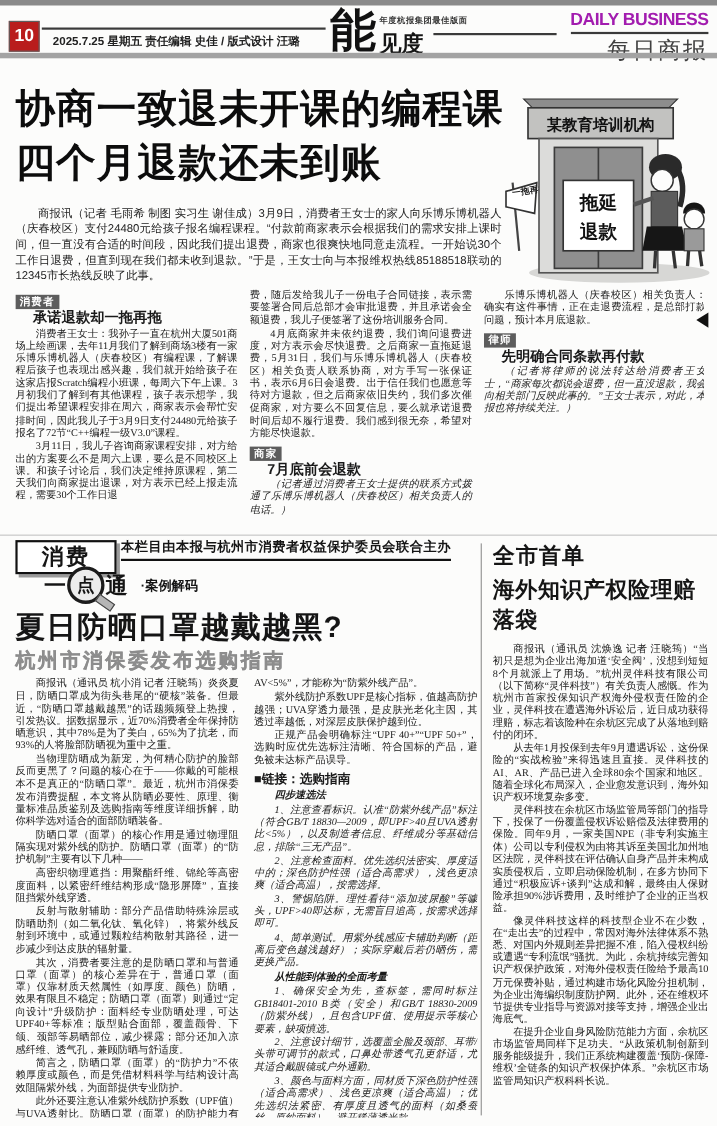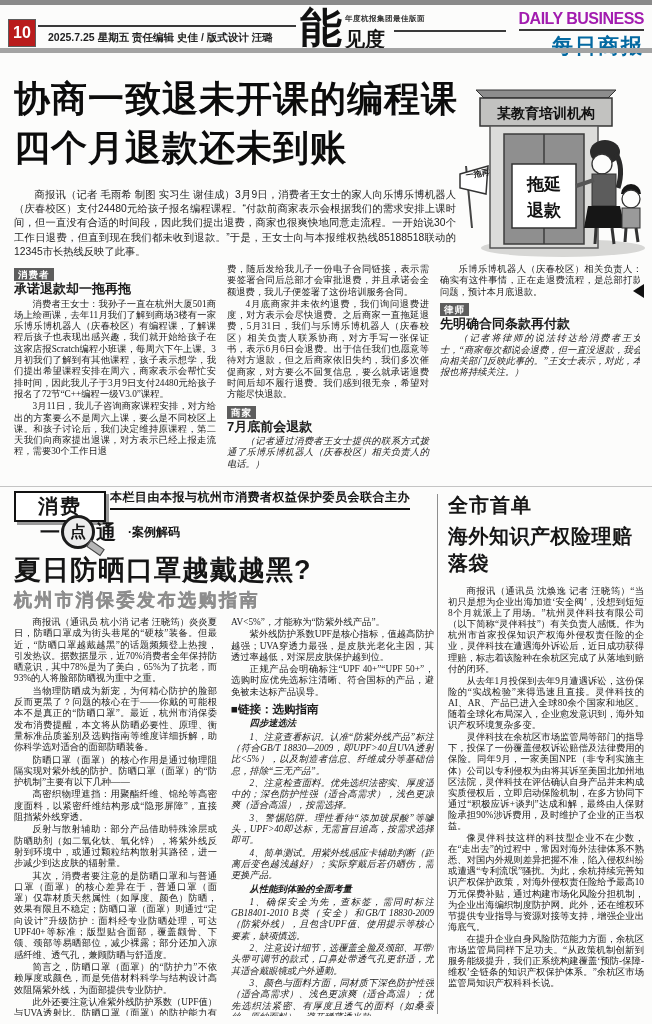--- a/index.html
+++ b/index.html
@@ -15,42 +15,42 @@
   .rule-b{position:absolute;left:394px;top:30px;width:112px;height:2px;background:#3a3a3a;}
   .dateline{position:absolute;left:48px;top:31px;font-size:10.5px;font-weight:bold;color:#222;}
   .logo{position:absolute;left:300px;top:6px;display:flex;align-items:flex-start;}
   .logo-char{font-size:42px;line-height:44px;font-weight:900;color:#111;}
   .logo-side{margin-left:3px;padding-top:8px;}
   .logo-award{font-size:7.5px;color:#333;font-weight:bold;letter-spacing:.5px;}
   .logo-sub{font-size:20px;font-weight:900;margin-top:2px;}
   .mh-right{position:absolute;right:8px;top:10px;text-align:right;}
   .mh-en{font-size:16px;font-weight:bold;color:#a21caf;letter-spacing:-.5px;
          border-bottom:2px solid #3a3a3a;padding-bottom:1px;display:inline-block;}
-  .mh-cn{font-size:21px;font-weight:700;color:#0369a1;margin-top:1px;letter-spacing:2px;
+  .mh-cn{font-size:21px;font-weight:400;color:#404040;margin-top:1px;letter-spacing:2px;
          font-family:"Liberation Serif",serif;}
   
   .headline{position:absolute;left:14px;top:74px;width:450px;font-size:36px;line-height:49px;
             font-weight:900;letter-spacing:1px;color:#0c0c0c;}
   .illus{position:absolute;left:458px;top:78px;width:188px;height:184px;}
   .intro{position:absolute;left:14px;top:188px;width:442px;font-family:Liberation Sans, sans-serif;
          font-size:10.3px;line-height:14.2px;text-align:justify;text-indent:2em;color:#1c1c1c;}
   .tri{position:absolute;left:633px;top:284px;width:0;height:0;
        border-top:7px solid transparent;border-bottom:7px solid transparent;border-right:11px solid #111;}
   .cols-top{position:absolute;left:14px;top:263px;width:626px;height:221px;display:flex;gap:11px;overflow:hidden;}
   .cols-top .col{width:202px;flex:0 0 auto;}
   
   .blk{font-family:"Liberation Serif",serif;font-size:9.3px;line-height:11.3px;
        text-align:justify;color:#1a1a1a;}
   .blk-body{text-indent:2em;margin:1px 0;}
   .blk-body-cont{margin:1px 0;}
   .blk-tag{margin:5px 0 2px;}
   .tagbox{display:inline-block;background:#5d5d5d;color:#fff;font-family:"Liberation Sans",sans-serif;
           font-size:9.5px;font-weight:bold;padding:1px 4px;letter-spacing:1px;}
   .blk-subhead{font-family:"Liberation Sans",sans-serif;font-size:13px;font-weight:900;
-               margin:2px 0 4px;text-align:left;text-indent:0;}
+               margin:2px 16px 4px;text-align:left;text-indent:0;}
   .blk-note{font-style:italic;text-indent:2em;margin:1px 0;color:#222;}
   .blk-heading{font-family:"Liberation Sans",sans-serif;font-size:11.5px;font-weight:900;
                margin:6px 0 3px;text-align:left;}
   .blk-isub{font-style:italic;font-weight:bold;text-indent:2em;margin:2px 0;}
   .blk-ibody{font-style:italic;text-indent:2em;margin:1px 0;}
   
   .hdiv{position:absolute;left:0;top:486px;width:652px;height:1px;background:#c4c4c4;}
   .vdiv{position:absolute;left:437px;top:494px;width:1px;height:520px;background:#8e8e8e;}
   
   .tips-logo{position:absolute;left:14px;top:489px;width:420px;height:62px;}

